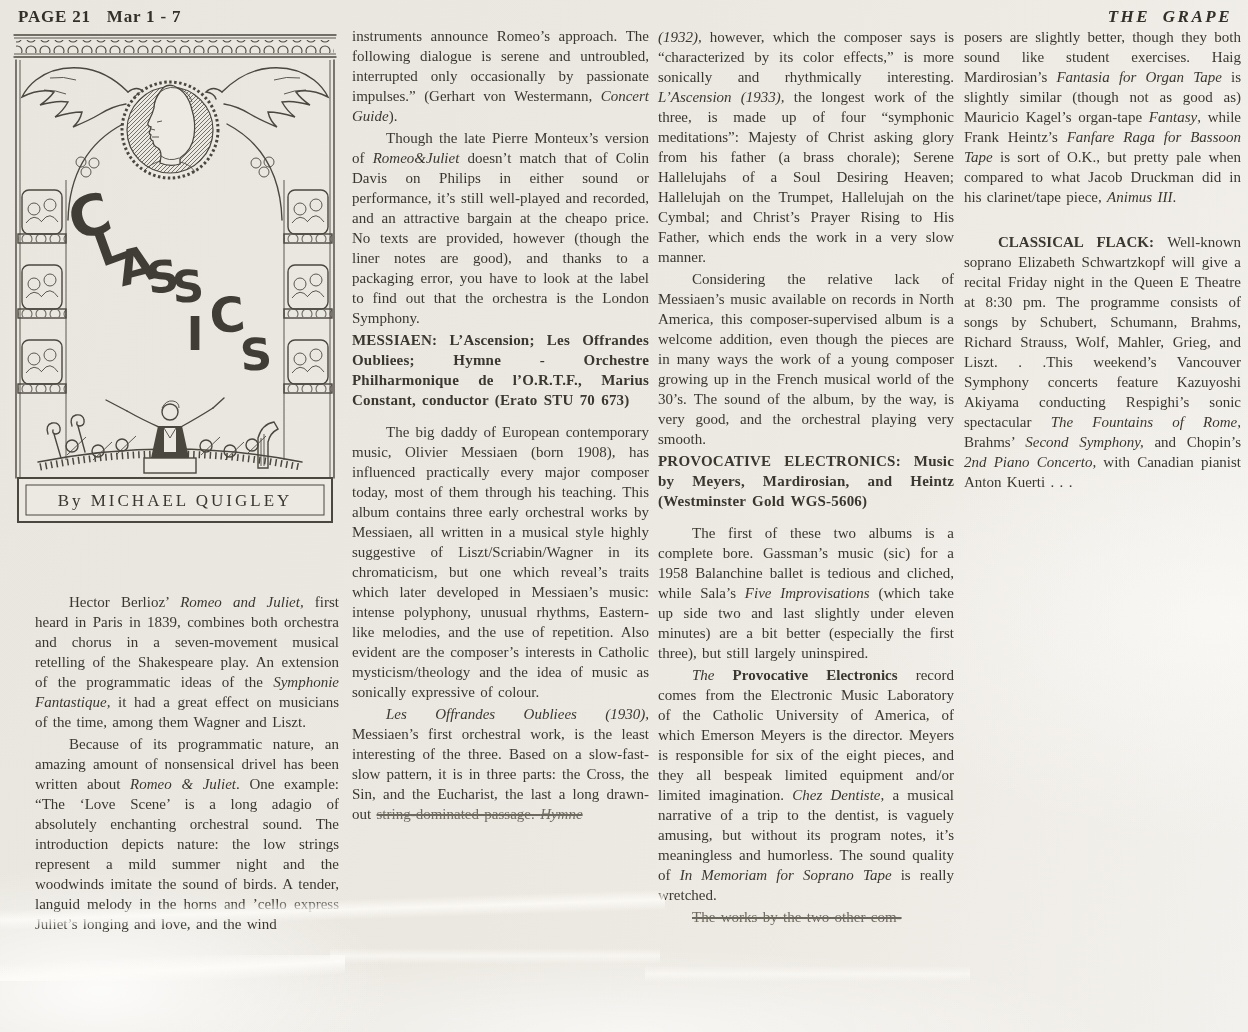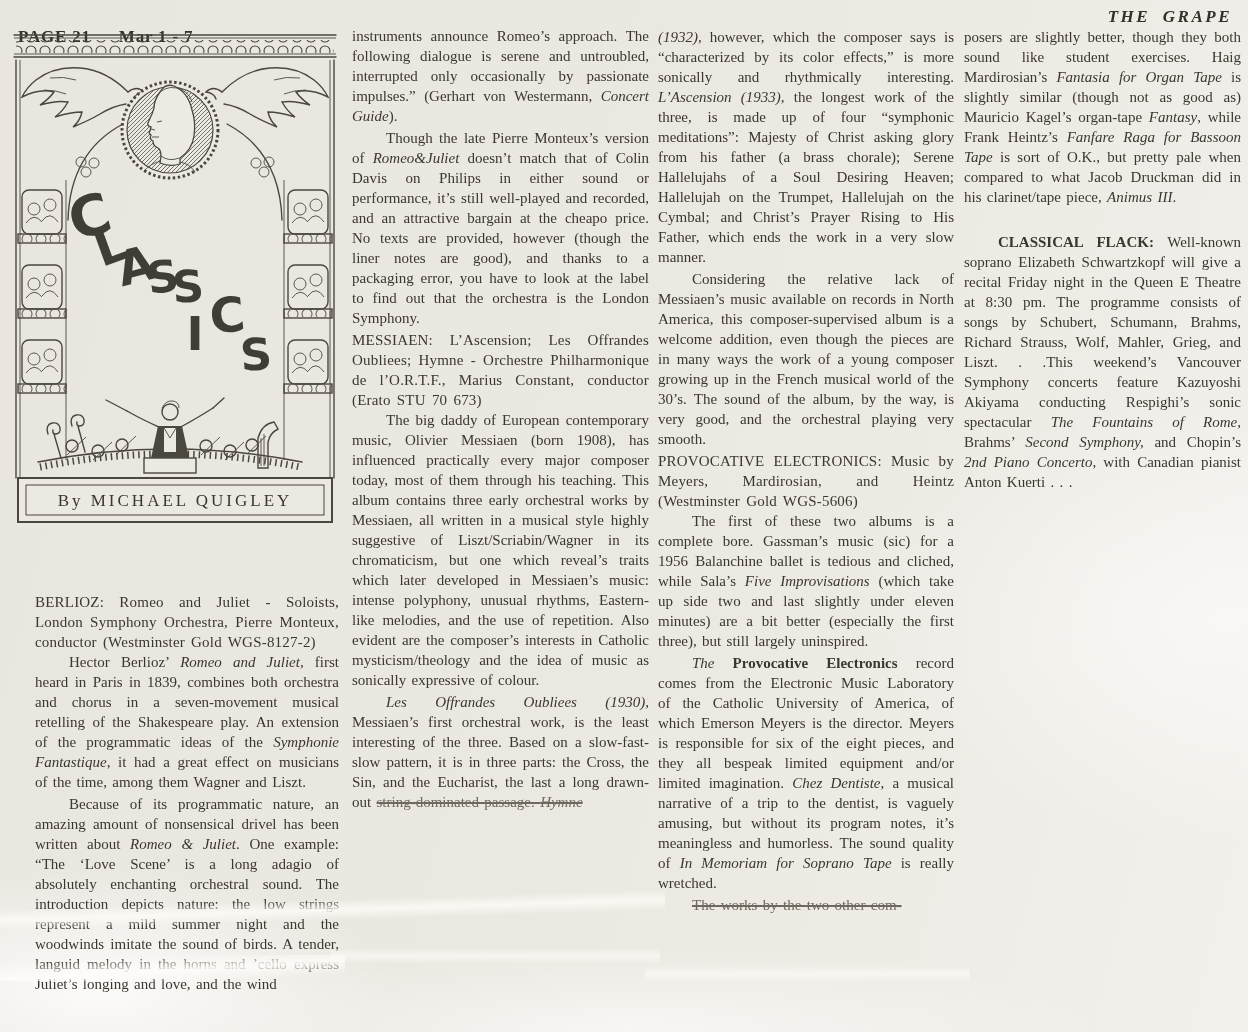--- a/index.html
+++ b/index.html
@@ -9,34 +9,34 @@
     overflow:hidden;
     background:
       radial-gradient(ellipse 420px 180px at 8% 96%, rgba(255,255,255,.85), rgba(255,255,255,0) 70%),
       radial-gradient(ellipse 500px 300px at 98% 60%, rgba(252,251,249,.7), rgba(255,255,255,0) 75%),
       radial-gradient(ellipse 700px 120px at 50% 100%, rgba(255,255,255,.6), rgba(255,255,255,0) 70%),
       linear-gradient(104deg,#e9e6df 0%,#ebe8e1 45%,#eeebe5 72%,#f3f1ed 100%);
     font-family:"Liberation Serif", serif;
     color:#3a372f;
   }
   .hdr{position:absolute;top:7px;font-weight:bold;font-size:17px;letter-spacing:.8px;color:#33302a;}
-  #hdr-left{left:18px;display:flex;gap:28px;margin-top:20px;}
+  #hdr-left{left:18px;display:flex;gap:16px;}
   #hdr-right{right:16px;letter-spacing:2.5px;word-spacing:6px;font-style:italic;}
   .col{
     position:absolute;
     text-align:justify;
     font-size:15px;line-height:20px;
     word-spacing:1.6px;
   }
   .col p{margin:0;}
   .col p + p{margin-top:2px;}
-  .heading{font-weight:normal;letter-spacing:.2px;word-spacing:2.2px;}
+  .heading{font-weight:bold;letter-spacing:.2px;word-spacing:2.2px;}
   p + .heading{margin-top:18px;}
   .heading + .heading{margin-top:0;}
-  .heading + .para{margin-top:0;}
+  .heading + .para{margin-top:12px;}
   .para.gap{margin-top:25px;}
   .indent{text-indent:34px;}
   .seg-i{font-style:italic;}
   .seg-b{font-weight:bold;}
   .seg-s{text-decoration:line-through;text-decoration-thickness:2px;color:#6e695f;}
   #col-1{left:35px;top:592px;width:304px;}
   #col-2{left:352px;top:26px;width:297px;}
   #col-3{left:658px;top:27px;width:296px;}
   #col-4{left:964px;top:27px;width:277px;}
   
@@ -203,36 +203,35 @@
 
       <g>
         <rect x="8" y="448" width="314" height="44" fill="#ece9e2" stroke="#4a473f" stroke-width="2"></rect>
         <rect x="16" y="455" width="298" height="30" fill="none" stroke="#4a473f" stroke-width="1"></rect>
         <text id="byline-text" x="165" y="476" text-anchor="middle">By MICHAEL QUIGLEY</text>
       </g>
     </svg>
   </div>
 
   <div id="col-1" class="col">
-      <p class="heading"><span>BERLIOZ: Romeo and Juliet - Soloists, London Symphony Orchestra, Pierre Monteux, conductor (Westminster Gold WGS-8127-2)</span></p>
       <p class="para indent"><span>Hector Berlioz’ </span><span class="seg-i">Romeo and Juliet,</span><span> first heard in Paris in 1839, combines both orchestra and chorus in a seven-movement musical retelling of the Shakespeare play. An extension of the programmatic ideas of the </span><span class="seg-i">Symphonie Fantastique,</span><span> it had a great effect on musicians of the time, among them Wagner and Liszt.</span></p>
       <p class="para indent"><span>Because of its programmatic nature, an amazing amount of nonsensical drivel has been written about </span><span class="seg-i">Romeo &amp; Juliet</span><span>. One example: “The ‘Love Scene’ is a long adagio of absolutely enchanting orchestral sound. The introduction depicts nature: the low strings represent a mild summer night and the woodwinds imitate the sound of birds. A tender, languid melody in the horns and ’cello express Juliet’s longing and love, and the wind</span></p>
     </div>
   <div id="col-2" class="col">
       <p class="para"><span>instruments announce Romeo’s approach. The following dialogue is serene and untroubled, interrupted only occasionally by passionate impulses.” (Gerhart von Westermann, </span><span class="seg-i">Concert Guide</span><span>).</span></p>
       <p class="para indent"><span>Though the late Pierre Monteux’s version of </span><span class="seg-i">Romeo&amp;Juliet</span><span> doesn’t match that of Colin Davis on Philips in either sound or performance, it’s still well-played and recorded, and an attractive bargain at the cheapo price. No texts are provided, however (though the liner notes are good), and thanks to a packaging error, you have to look at the label to find out that the orchestra is the London Symphony.</span></p>
       <p class="heading"><span>MESSIAEN: L’Ascension; Les Offrandes Oubliees; Hymne - Orchestre Philharmonique de l’O.R.T.F., Marius Constant, conductor (Erato STU 70 673)</span></p>
       <p class="para indent"><span>The big daddy of European contemporary music, Olivier Messiaen (born 1908), has influenced practically every major composer today, most of them through his teaching. This album contains three early orchestral works by Messiaen, all written in a musical style highly suggestive of Liszt/Scriabin/Wagner in its chromaticism, but one which reveal’s traits which later developed in Messiaen’s music: intense polyphony, unusual rhythms, Eastern-like melodies, and the use of repetition. Also evident are the composer’s interests in Catholic mysticism/theology and the idea of music as sonically expressive of colour.</span></p>
       <p class="para indent"><span class="seg-i">Les Offrandes Oubliees (1930),</span><span> Messiaen’s first orchestral work, is the least interesting of the three. Based on a slow-fast-slow pattern, it is in three parts: the Cross, the Sin, and the Eucharist, the last a long drawn-out </span><span class="seg-s">string-dominated passage. </span><span class="seg-i seg-s">Hymne</span></p>
     </div>
   <div id="col-3" class="col">
       <p class="para"><span class="seg-i">(1932),</span><span> however, which the composer says is “characterized by its color effects,” is more sonically and rhythmically interesting. </span><span class="seg-i">L’Ascension (1933),</span><span> the longest work of the three, is made up of four “symphonic meditations”: Majesty of Christ asking glory from his father (a brass chorale); Serene Hallelujahs of a Soul Desiring Heaven; Hallelujah on the Trumpet, Hallelujah on the Cymbal; and Christ’s Prayer Rising to His Father, which ends the work in a very slow manner.</span></p>
       <p class="para indent"><span>Considering the relative lack of Messiaen’s music available on records in North America, this composer-supervised album is a welcome addition, even though the pieces are in many ways the work of a young composer growing up in the French musical world of the 30’s. The sound of the album, by the way, is very good, and the orchestral playing very smooth.</span></p>
       <p class="heading"><span>PROVOCATIVE ELECTRONICS: Music by Meyers, Mardirosian, and Heintz (Westminster Gold WGS-5606)</span></p>
-      <p class="para indent"><span>The first of these two albums is a complete bore. Gassman’s music (sic) for a 1956 Balanchine ballet is tedious and cliched, while Sala’s </span><span class="seg-i">Five Improvisations</span><span> (which take up side two and last slightly under eleven minutes) are a bit better (especially the first three), but still largely uninspired.</span></p>
+      <p class="para indent"><span>The first of these two albums is a complete bore. Gassman’s music (sic) for a 1958 Balanchine ballet is tedious and cliched, while Sala’s </span><span class="seg-i">Five Improvisations</span><span> (which take up side two and last slightly under eleven minutes) are a bit better (especially the first three), but still largely uninspired.</span></p>
       <p class="para indent"><span class="seg-i">The</span><span> </span><span class="seg-b">Provocative Electronics</span><span> record comes from the Electronic Music Laboratory of the Catholic University of America, of which Emerson Meyers is the director. Meyers is responsible for six of the eight pieces, and they all bespeak limited equipment and/or limited imagination. </span><span class="seg-i">Chez Dentiste,</span><span> a musical narrative of a trip to the dentist, is vaguely amusing, but without its program notes, it’s meaningless and humorless. The sound quality of </span><span class="seg-i">In Memoriam for Soprano Tape</span><span> is really wretched.</span></p>
       <p class="para indent"><span class="seg-s">The works by the two other com-</span></p>
     </div>
   <div id="col-4" class="col">
       <p class="para"><span>posers are slightly better, though they both sound like student exercises. Haig Mardirosian’s </span><span class="seg-i">Fantasia for Organ Tape</span><span> is slightly similar (though not as good as) Mauricio Kagel’s organ-tape </span><span class="seg-i">Fantasy</span><span>, while Frank Heintz’s </span><span class="seg-i">Fanfare Raga for Bassoon Tape</span><span> is sort of O.K., but pretty pale when compared to what Jacob Druckman did in his clarinet/tape piece, </span><span class="seg-i">Animus III</span><span>.</span></p>
       <p class="para indent gap"><span class="seg-b">CLASSICAL FLACK: </span><span>Well-known soprano Elizabeth Schwartzkopf will give a recital Friday night in the Queen E Theatre at 8:30 pm. The programme consists of songs by Schubert, Schumann, Brahms, Richard Strauss, Wolf, Mahler, Grieg, and Liszt. . .This weekend’s Vancouver Symphony concerts feature Kazuyoshi Akiyama conducting Respighi’s sonic spectacular </span><span class="seg-i">The Fountains of Rome,</span><span> Brahms’ </span><span class="seg-i">Second Symphony,</span><span> and Chopin’s </span><span class="seg-i">2nd Piano Concerto,</span><span> with Canadian pianist Anton Kuerti . . .</span></p>
     </div>
 
   <div id="crease-1" class="crease"></div>
   <div id="crease-2" class="crease"></div>

